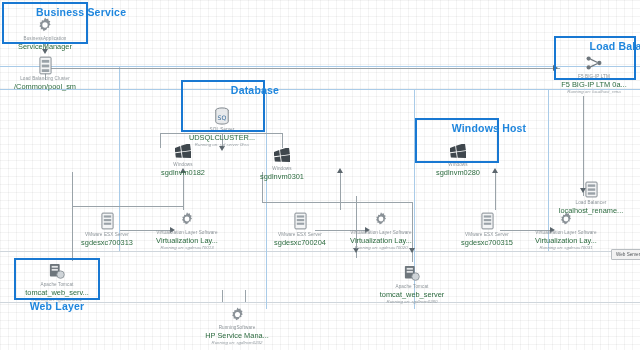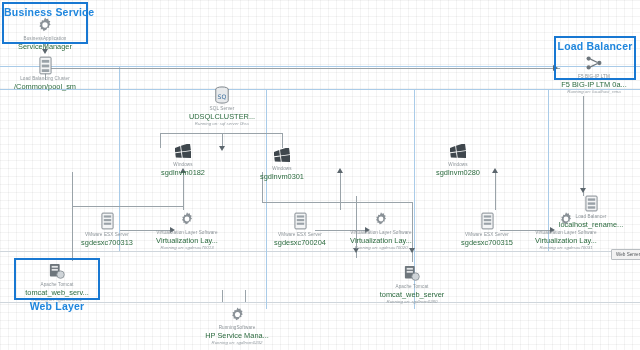--- a/index.html
+++ b/index.html
@@ -32,21 +32,21 @@
   
   .node{position:absolute;text-align:center;width:96px;margin-left:-48px;}
   .node .ico{height:22px;display:flex;align-items:center;justify-content:center;}
   .node .type{font-size:4.6px;color:#8d9499;line-height:6px;letter-spacing:.1px;white-space:nowrap;overflow:hidden;}
   .node .name{font-size:7.4px;color:#2c6b3f;line-height:9px;white-space:nowrap;overflow:hidden;}
   .node .run{font-size:4.4px;color:#9aa1a6;line-height:6px;font-style:italic;white-space:nowrap;overflow:hidden;}
 
   
   .hl{position:absolute;border:2px solid #1878d2;box-sizing:border-box;background:transparent;}
   .hl .cap{position:absolute;left:0;width:100%;text-align:center;color:#1f86dd;font-size:10.5px;font-weight:bold;letter-spacing:.2px;white-space:nowrap;}
-  .hl .cap.top{top:2px;}
+  .hl .cap.top{top:2px;margin-left:32px;}
   .hl .cap.below{bottom:-14px;}
 
   .tooltip{position:absolute;border:1px solid #b9bec2;background:#f2f2f2;font-size:4.6px;color:#55595c;padding:2px 4px;border-radius:1px;white-space:nowrap;}
 
   
   svg{display:block;}
 </style>
 </head>
 <body>
 
@@ -143,21 +143,21 @@
           <circle cx="4" cy="14" r="2.4" fill="#6f777d"></circle>
           <circle cx="16" cy="9" r="2.4" fill="#6f777d"></circle>
           <path d="M6 4.6L14 8.4M6 13.4L14 9.6" stroke="#6f777d" stroke-width="1.4" fill="none"></path>
         </svg>
     </div>
     <div class="type">F5 BIG-IP LTM</div>
     <div class="name">F5 BIG-IP LTM 0a...</div>
     <div class="run">Running on: localhost_rena</div>
   </div>
 
-  <div class="node" style="left:222px;top:84px;">
+  <div class="node" style="left:222px;top:105px;">
     <div class="ico">
       <svg width="16" height="18" viewBox="0 0 18 20">
           <ellipse cx="9" cy="3.5" rx="7" ry="2.6" fill="#e8eaec" stroke="#71797f"></ellipse>
           <path d="M2 3.5v13c0 1.4 3.1 2.6 7 2.6s7-1.2 7-2.6v-13" fill="#e8eaec" stroke="#71797f"></path>
           <text x="9" y="14" font-size="7" fill="#3c6e9c" text-anchor="middle" font-family="DejaVu Sans">SQ</text>
         </svg>
     </div>
     <div class="type">SQL Server</div>
     <div class="name">UDSQLCLUSTER...</div>
     <div class="run">Running on: sql server 0hss</div>
@@ -201,21 +201,21 @@
             <path d="M7.6 1.8L18 0v8.2H7.6z" transform="rotate(-8 9 8)"></path>
             <path d="M0 9.2h6.6v6.1L0 14z" transform="rotate(-8 9 8)"></path>
             <path d="M7.6 9.2H18v8.1L7.6 15.5z" transform="rotate(-8 9 8)"></path>
           </g>
         </svg>
     </div>
     <div class="type">Windows</div>
     <div class="name">sgdlnvm0280</div>
   </div>
 
-  <div class="node" style="left:591px;top:192px;">
+  <div class="node" style="left:591px;top:178px;">
     <div class="ico">
       <svg width="13" height="17" viewBox="0 0 14 18">
           <rect x="1" y="1" width="12" height="16" rx="1" fill="#f4f5f6" stroke="#7c848a"></rect>
           <rect x="3" y="3.5" width="8" height="2.6" fill="#9aa2a8"></rect>
           <rect x="3" y="7.8" width="8" height="2.6" fill="#9aa2a8"></rect>
           <rect x="3" y="12" width="8" height="2.6" fill="#9aa2a8"></rect>
         </svg>
     </div>
     <div class="type">Load Balancer</div>
     <div class="name">localhost_rename...</div>
@@ -337,21 +337,27 @@
   </div>
 
   <div class="hl" style="left:2px;top:2px;width:86px;height:42px;">
     <div class="cap top">Business Service</div>
   </div>
 
   <div class="hl" style="left:554px;top:36px;width:82px;height:44px;">
     <div class="cap top">Load Balancer</div>
   </div>
 
-
+  <div class="hl" style="left:181px;top:80px;width:84px;height:52px;">
+    <div class="cap top">Database</div>
+  </div>
+
+  <div class="hl" style="left:415px;top:118px;width:84px;height:45px;">
+    <div class="cap top">Windows Host</div>
+  </div>
 
 
   <div class="hl" style="left:14px;top:258px;width:86px;height:42px;padding-left:19px;">
     <div class="cap below">Web Layer</div>
   </div>
 
 
   <div class="tooltip" style="left:611px;top:249px;">Web Server</div>
 
 </div>

